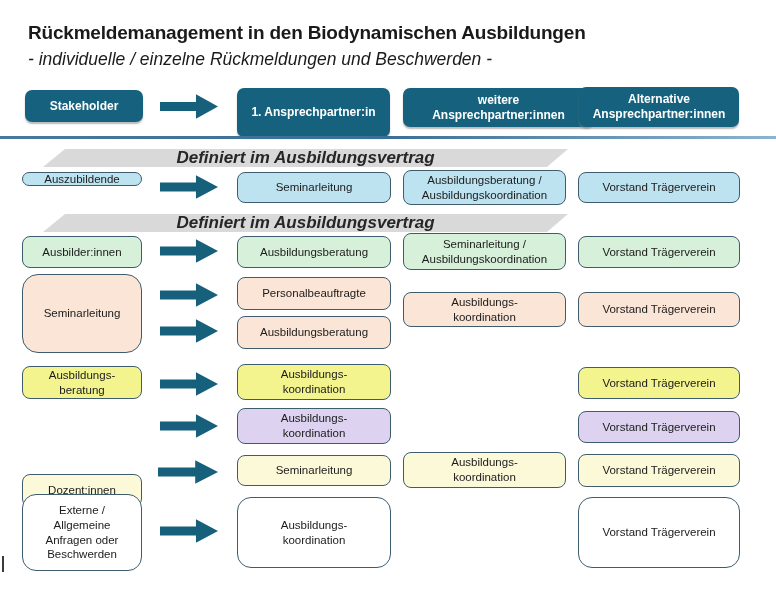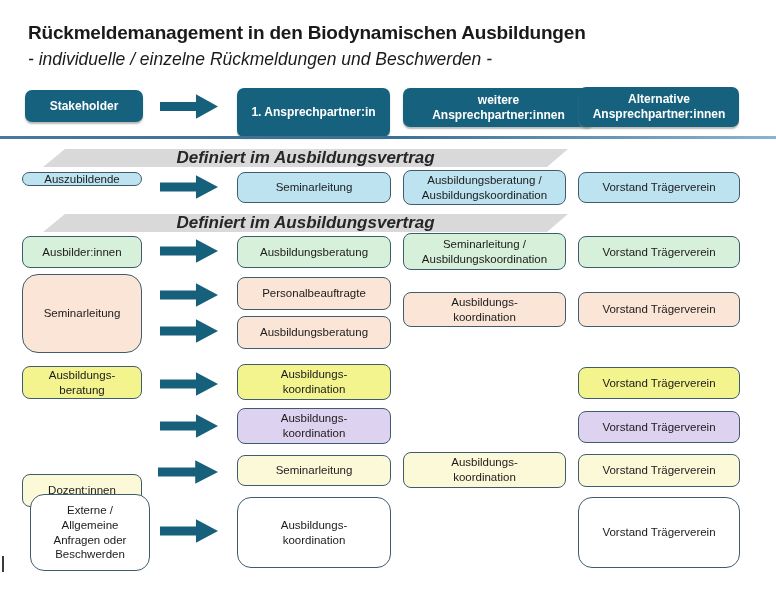--- a/index.html
+++ b/index.html
@@ -107,21 +107,21 @@
 koordination</div>
   <div class="box" style="left: 578px; top: 411px; width: 162px; height: 32px; background-color: rgb(221, 211, 240);">Vorstand Trägerverein</div>
 
   <div class="box" style="left: 22px; top: 454px; width: 120px; height: 33px; background-color: rgb(252, 249, 217); margin-top: 20px;">Dozent:innen</div>
   <div class="arrow" style="left: 158px; top: 459px; width: 60px; height: 26px; background-color: rgb(22, 96, 124);"></div>
   <div class="box" style="left: 237px; top: 455px; width: 154px; height: 31px; background-color: rgb(252, 249, 217);">Seminarleitung</div>
   <div class="box" style="left: 403px; top: 452px; width: 163px; height: 36px; background-color: rgb(252, 249, 217);">Ausbildungs-
 koordination</div>
   <div class="box" style="left: 578px; top: 454px; width: 162px; height: 33px; background-color: rgb(252, 249, 217);">Vorstand Trägerverein</div>
 
-  <div class="box r14" style="left: 30px; top: 494px; width: 120px; height: 77px; background-color: rgb(255, 255, 255);">Externe /
+  <div class="box r14" style="left: 22px; top: 494px; width: 120px; height: 77px; background-color: rgb(255, 255, 255);">Externe /
 Allgemeine
 Anfragen oder
 Beschwerden</div>
   <div class="arrow" style="left: 160px; top: 518px; width: 58px; height: 26px; background-color: rgb(22, 96, 124);"></div>
   <div class="box r14" style="left: 237px; top: 497px; width: 154px; height: 71px; background-color: rgb(255, 255, 255);">Ausbildungs-
 koordination</div>
   <div class="box r14" style="left: 578px; top: 497px; width: 162px; height: 71px; background-color: rgb(255, 255, 255);">Vorstand Trägerverein</div>
 
   <div class="cursor-artifact"></div>
 

